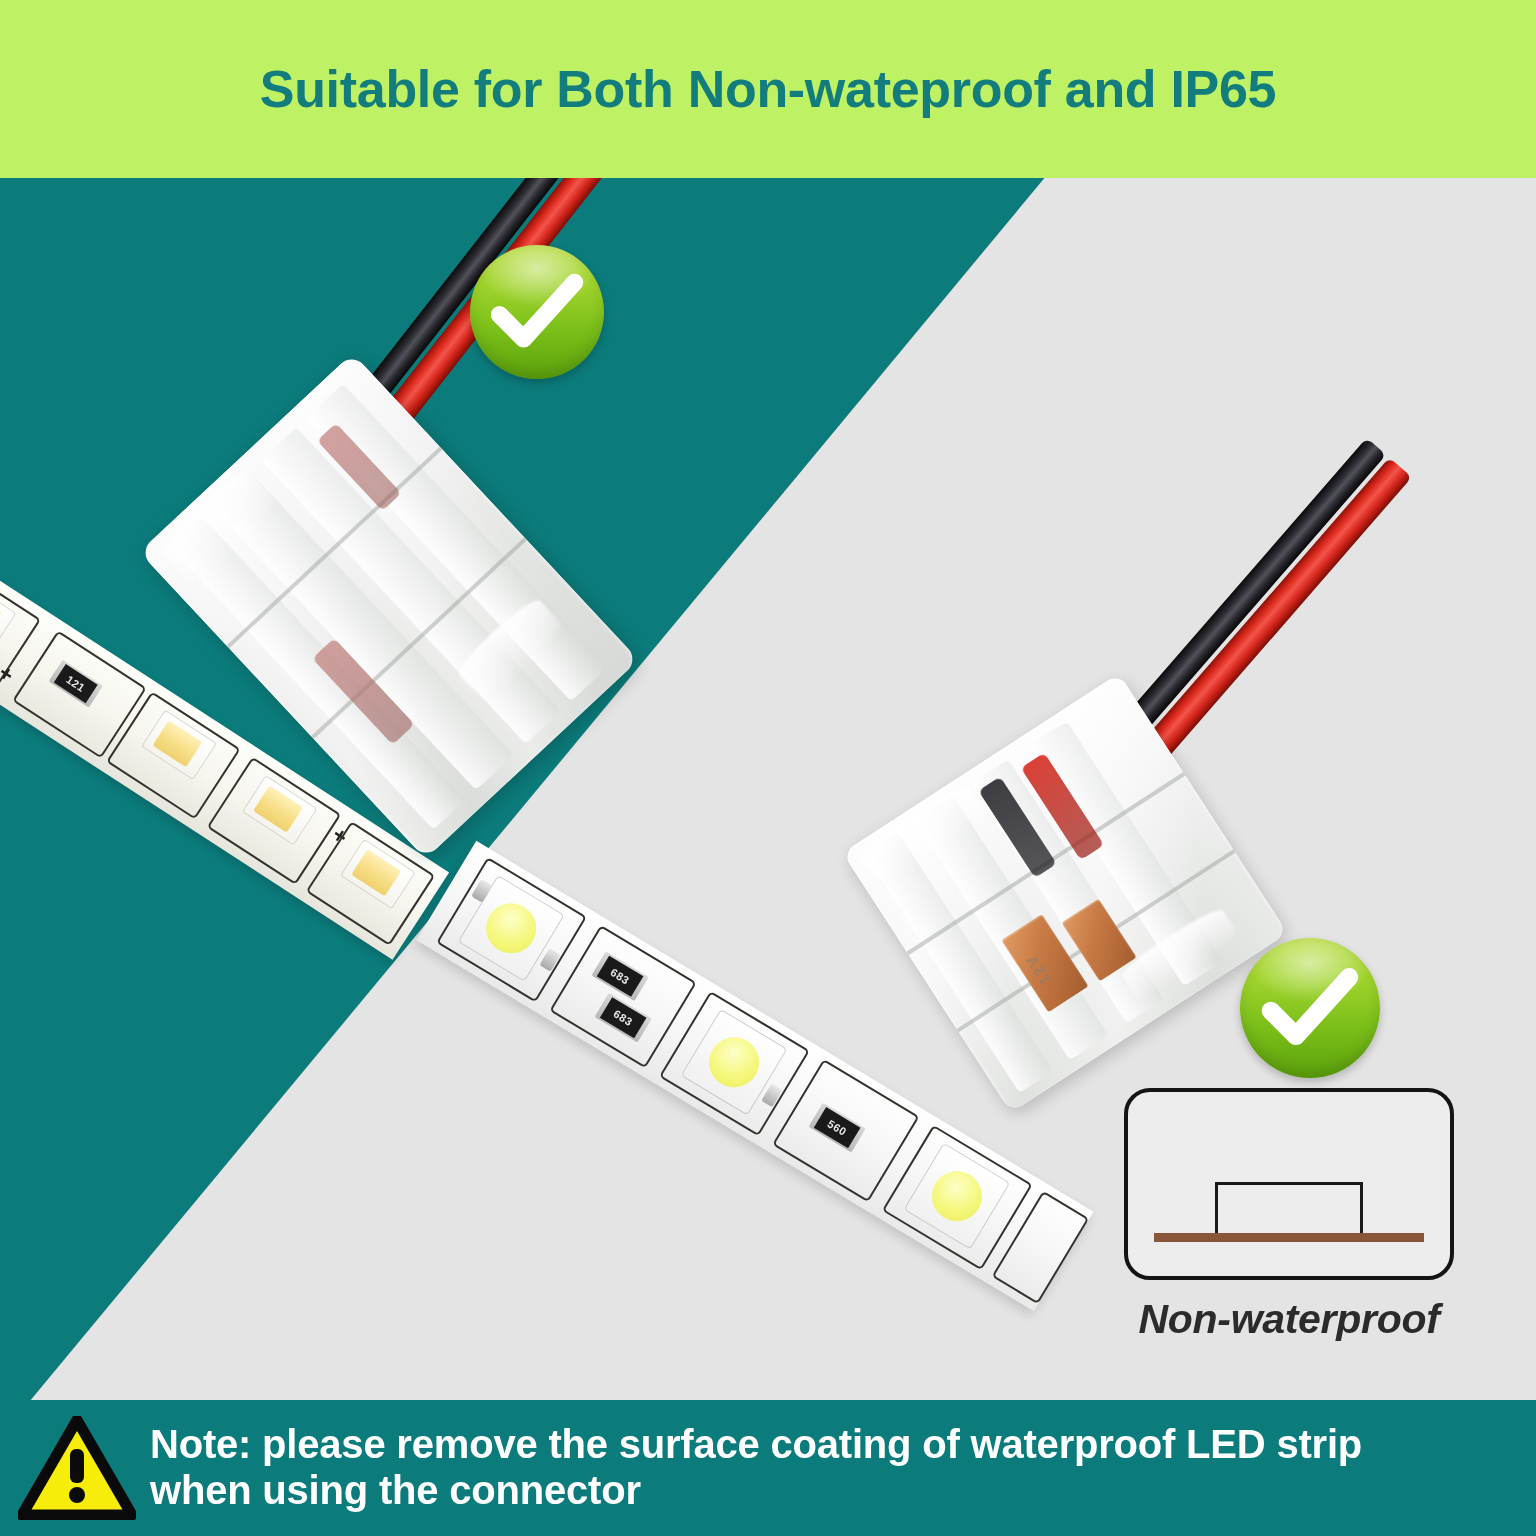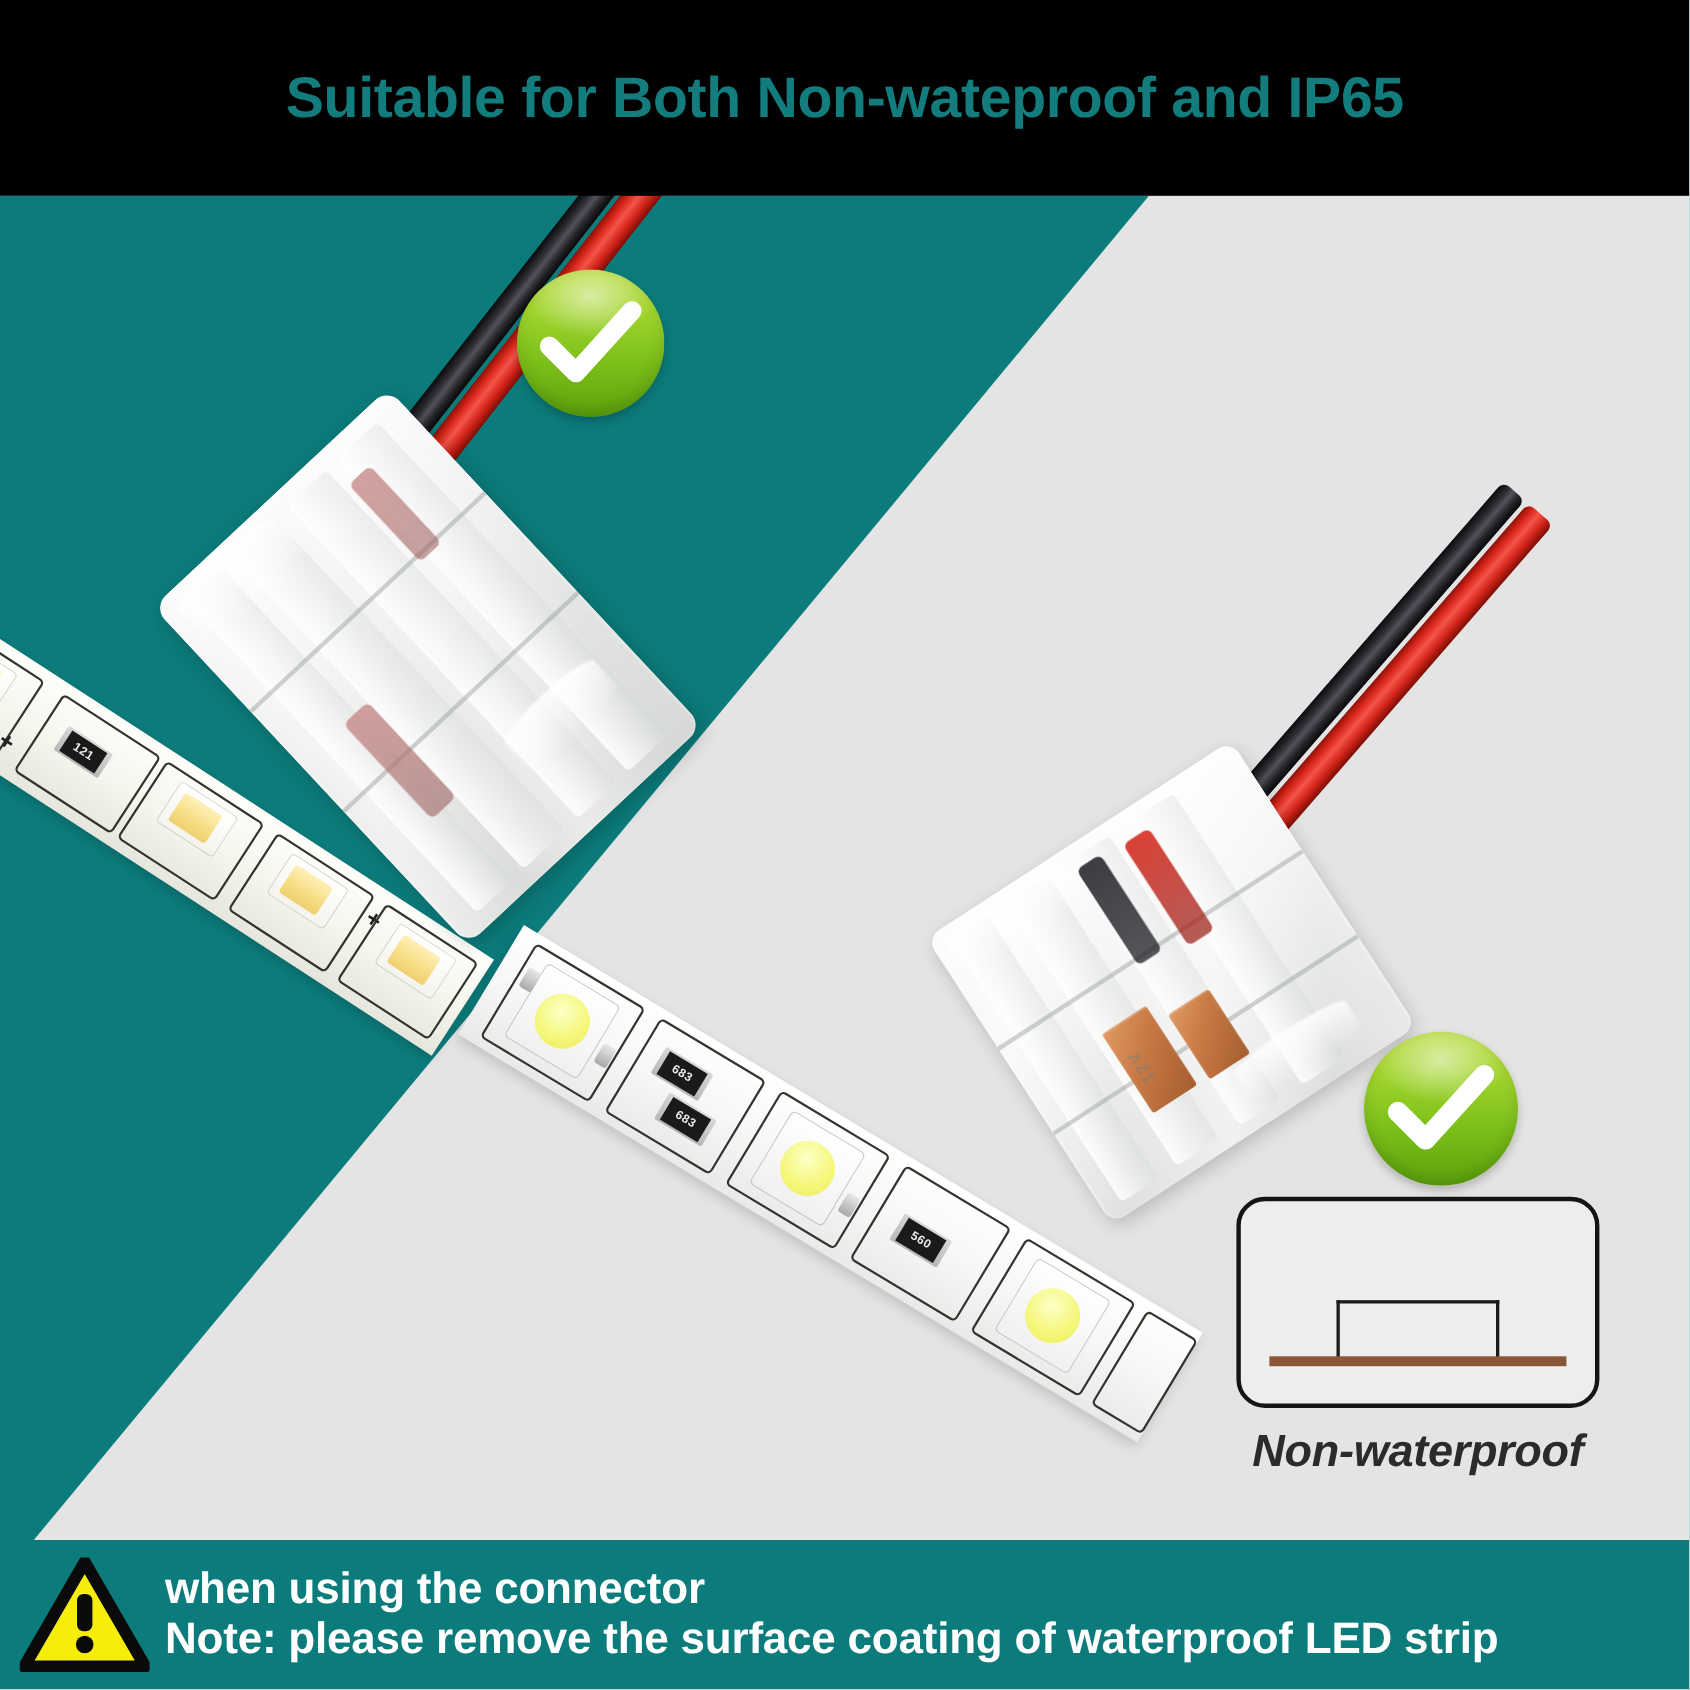--- a/index.html
+++ b/index.html
@@ -13,21 +13,21 @@
     position: relative;
     width: 1536px; height: 1536px;
     overflow: hidden;
     background: #ffffff;
   }
 
   
   #header {
     position: absolute; left: 0; top: 0;
     width: 1536px; height: 178px;
-    background: #000000;
+    background: #bef264;
     z-index: 40;
     display: flex; flex-direction: column;
     align-items: center; justify-content: center;
   }
   .title-line {
     color: #137D7D;
     font-weight: bold;
     font-size: 52px;
     line-height: 1.12;
     letter-spacing: -0.3px;
@@ -422,18 +422,18 @@
 
   <div id="footer">
     <div id="warn-wrap">
       <svg viewBox="0 0 118 104" width="118" height="104" aria-hidden="true">
         <path d="M59 4 L114 99 L4 99 Z" fill="#F7ED0B" stroke="#0A0A0A" stroke-width="11" stroke-linejoin="round"></path>
         <rect x="52" y="33" width="14" height="34" rx="6" fill="#0A0A0A"></rect>
         <circle cx="59" cy="79" r="8" fill="#0A0A0A"></circle>
       </svg>
     </div>
     <div id="note-text">
+      <div class="nowrap">Note: please remove the surface coating of waterproof LED strip</div>
       <div class="nowrap">when using the connector</div>
-      <div class="nowrap">Note: please remove the surface coating of waterproof LED strip</div>
     </div>
   </div>
 
 </div>
 
 </body></html>

